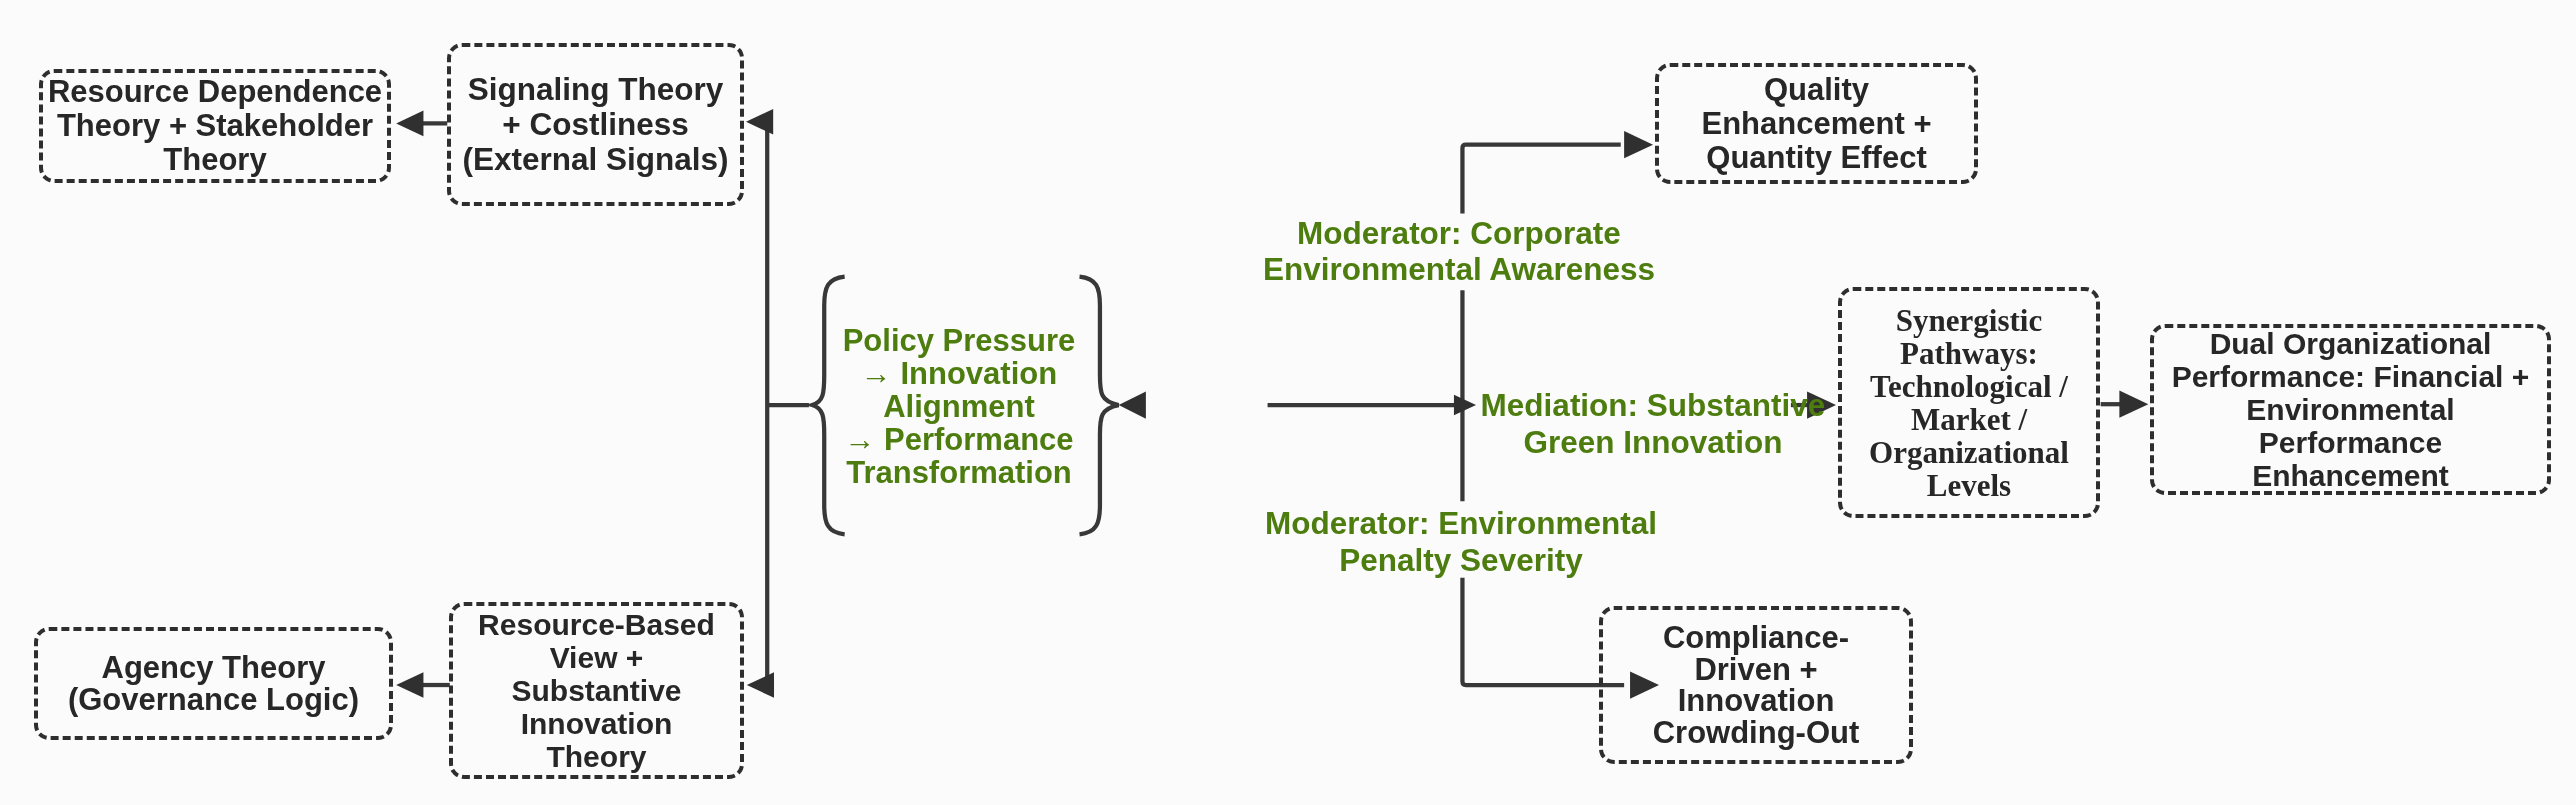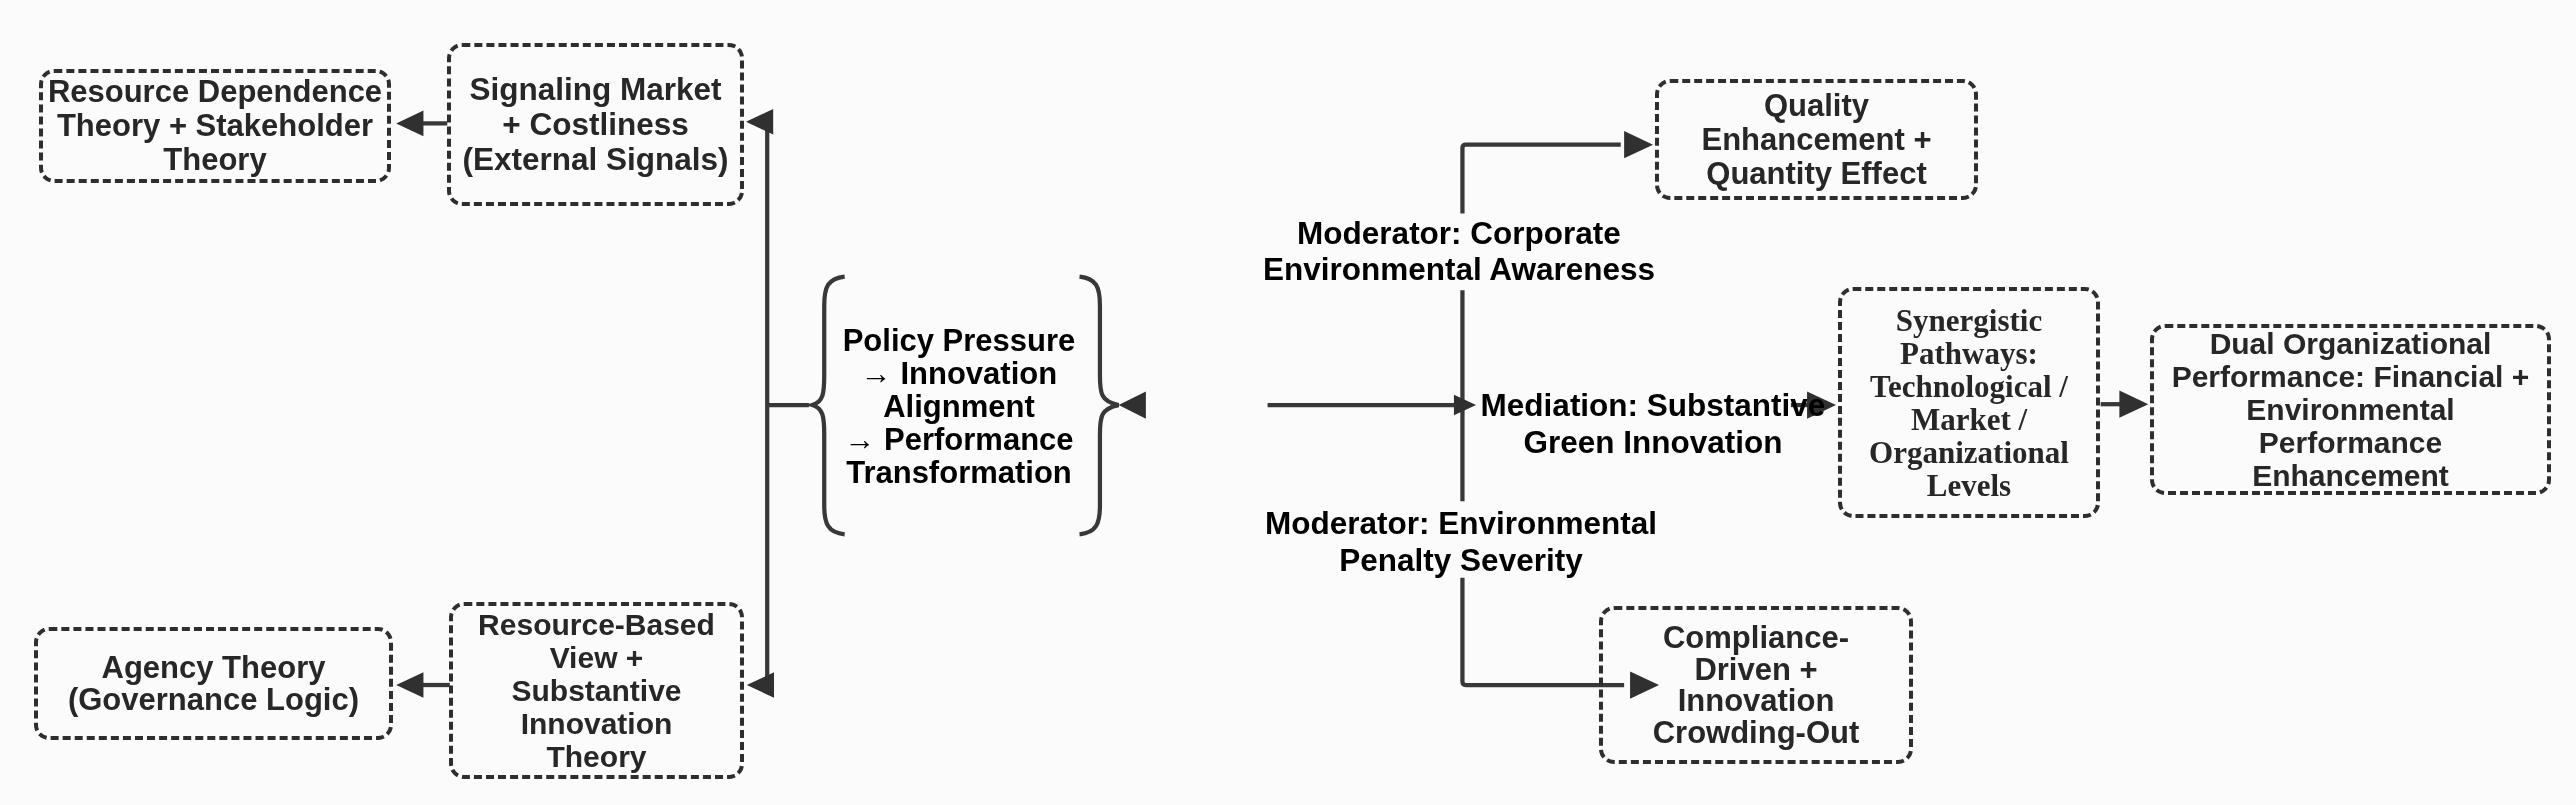--- a/index.html
+++ b/index.html
@@ -29,31 +29,31 @@
     text-align: center;
     font-weight: bold;
     color: #272727;
     white-space: pre-line;
     background: transparent;
   }
   .flabel {
     position: absolute;
     text-align: center;
     font-weight: bold;
-    color: #000000;
+    color: #4d7c0f;
     white-space: pre-line;
     transform: translateX(-50%);
   }
   
   .box-resource-dependence { left: 39px;  top: 69px;  width: 352px; height: 114px; font-size: 31px; line-height: 34px; }
   .box-signaling           { left: 447px; top: 43px;  width: 297px; height: 163px; font-size: 31.5px; line-height: 35px; }
   .box-agency              { left: 34px;  top: 627px; width: 359px; height: 113px; font-size: 31px; line-height: 32px; }
   .box-rbv                 { left: 449px; top: 602px; width: 295px; height: 177px; font-size: 30px; line-height: 33px; }
   .box-esg                 { left: 1137px; top: 255px; width: 129px; height: 303px; font-size: 31px; line-height: 34px; }
-  .box-quality             { left: 1655px; top: 79px;  width: 323px; height: 121px; font-size: 31px; line-height: 34px; }
+  .box-quality             { left: 1655px; top: 63px;  width: 323px; height: 121px; font-size: 31px; line-height: 34px; }
   .box-synergistic         { left: 1838px; top: 287px; width: 262px; height: 231px; font-size: 31px; line-height: 33px; font-family: Liberation Serif, serif; }
   .box-dual                { left: 2150px; top: 324px; width: 401px; height: 171px; font-size: 30px; line-height: 33px; }
   .box-compliance          { left: 1599px; top: 606px; width: 314px; height: 158px; font-size: 31px; line-height: 31.5px; }
   
   .label-policy    { left: 959px; top: 324px; font-size: 31px; line-height: 33px; }
   .label-mod-aware { left: 1459px; top: 215px; font-size: 31.5px; line-height: 36px; }
   .label-mediation { left: 1653px; top: 387px; font-size: 31.5px; line-height: 37px; }
   .label-mod-pen   { left: 1461px; top: 505px; font-size: 31.5px; line-height: 37px; }
 </style>
 </head>
@@ -99,21 +99,21 @@
       <polygon points="1949,805 1915,789 1915,821"></polygon>
       <polygon points="2157,476 2123,460 2123,492"></polygon>
       <polygon points="2524,475 2490,459 2490,491"></polygon>
     </g>
   </svg>
 
   <div class="box box-resource-dependence">Resource Dependence
 Theory + Stakeholder
 Theory</div>
 
-  <div class="box box-signaling">Signaling Market
+  <div class="box box-signaling">Signaling Theory
 + Costliness
 (External Signals)</div>
 
   <div class="box box-agency">Agency Theory
 (Governance Logic)</div>
 
   <div class="box box-rbv">Resource-Based
 View +
 Substantive
 Innovation

